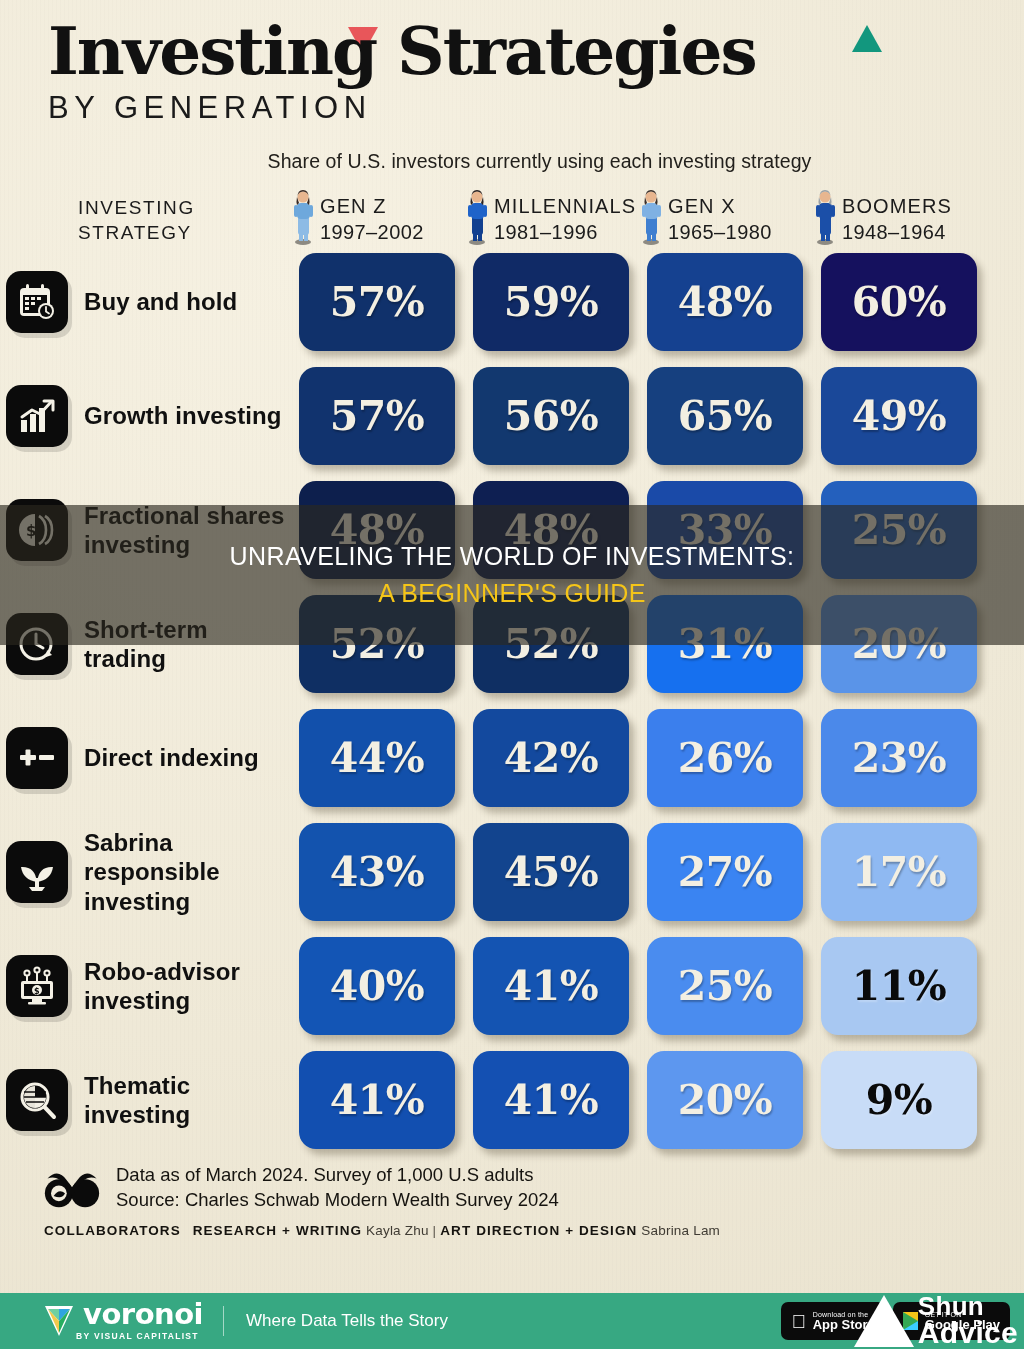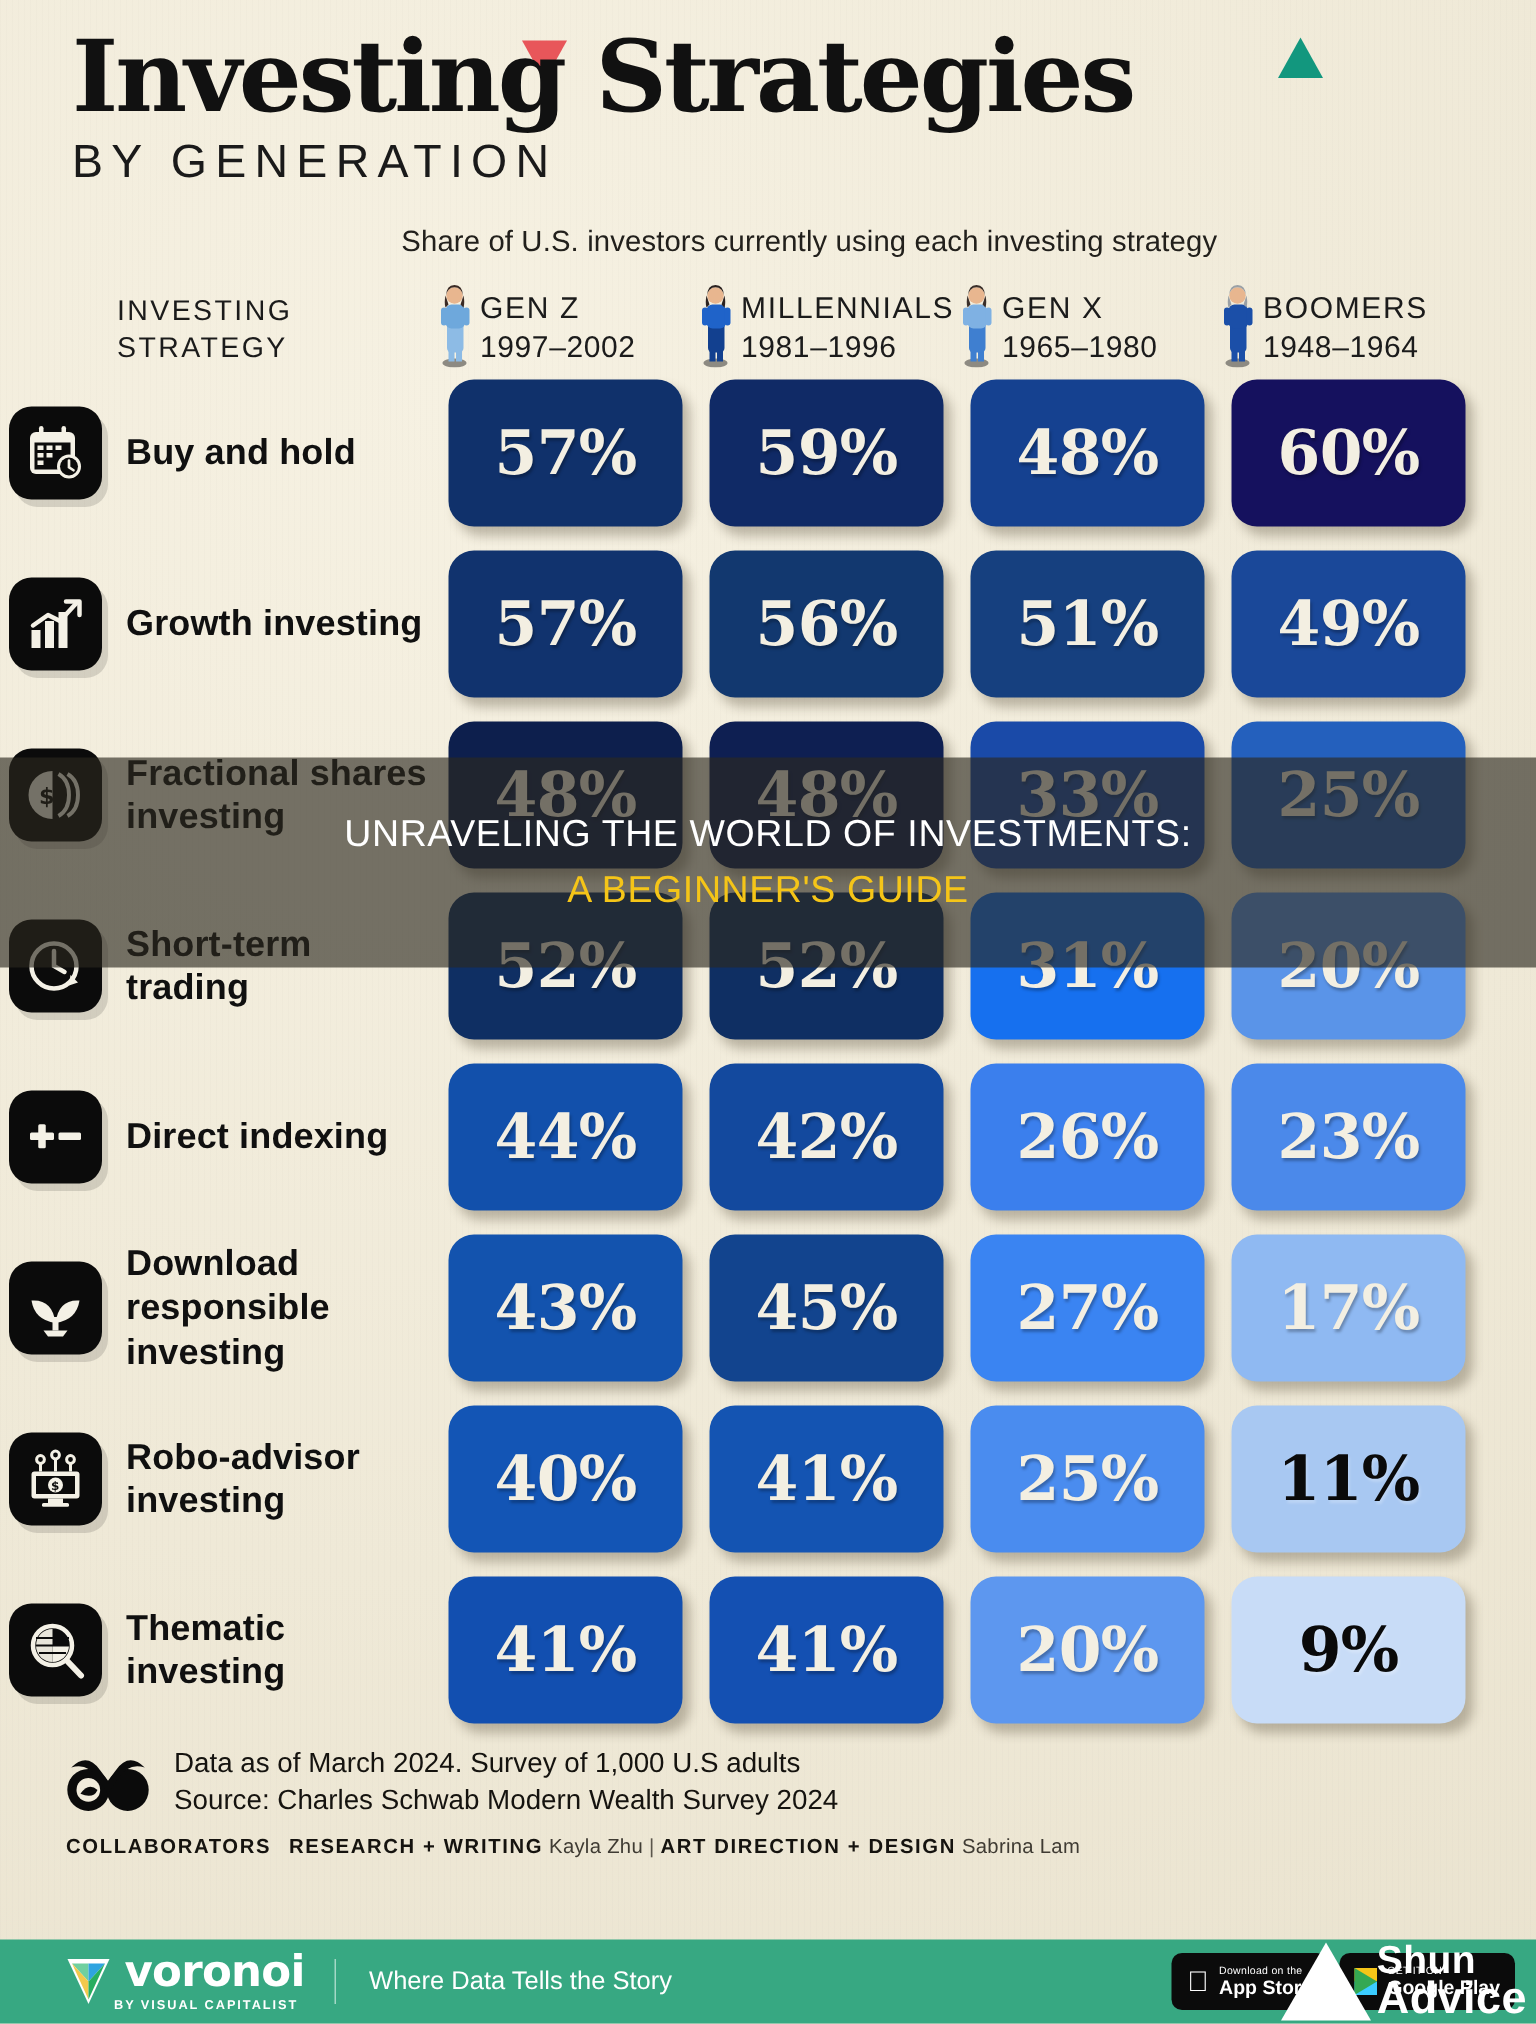--- a/index.html
+++ b/index.html
@@ -408,21 +408,21 @@
               <span>57%</span>
             </div>
           </div>
           <div class="cell">
             <div class="chip dark" style="background:#12386f;">
               <span>56%</span>
             </div>
           </div>
           <div class="cell">
             <div class="chip dark" style="background:#16407f;">
-              <span>51%</span>
+              <span>65%</span>
             </div>
           </div>
           <div class="cell">
             <div class="chip dark" style="background:#1a4899;">
               <span>49%</span>
             </div>
           </div>
         </div>
         <div class="row">
           <div class="cellstrategy">
@@ -504,41 +504,41 @@
             <div class="chip dark" style="background:#1250ab;">
               <span>44%</span>
             </div>
           </div>
           <div class="cell">
             <div class="chip dark" style="background:#13499e;">
               <span>42%</span>
             </div>
           </div>
           <div class="cell">
-            <div class="chip dark" style="background:#3b7fed;">
+            <div class="chip dark" style="background:#3b7fed;border-radius:13px;">
               <span>26%</span>
             </div>
           </div>
           <div class="cell">
             <div class="chip dark" style="background:#4b89ea;">
               <span>23%</span>
             </div>
           </div>
         </div>
         <div class="row">
           <div class="cellstrategy">
             <span class="icon-box">
               <svg viewBox="0 0 40 40">
                 <path d="M20 30 q-14 -2 -16 -15 q14 -1 16 15z" fill="#f4f1e6"></path>
                 <path d="M20 30 q14 -2 16 -15 q-14 -1 -16 15z" fill="#f4f1e6"></path>
                 <rect x="18" y="26" width="4" height="9" fill="#f4f1e6"></rect>
                 <path d="M12 35 h16 l-3 4 h-10z" fill="#f4f1e6"></path>
               </svg>
             </span>
-            <span class="strategy-label">Download responsible investing</span>
+            <span class="strategy-label">Sabrina responsible investing</span>
           </div>
           <div class="cell">
             <div class="chip dark" style="background:#1353ae;">
               <span>43%</span>
             </div>
           </div>
           <div class="cell">
             <div class="chip dark" style="background:#12448e;">
               <span>45%</span>
             </div>

